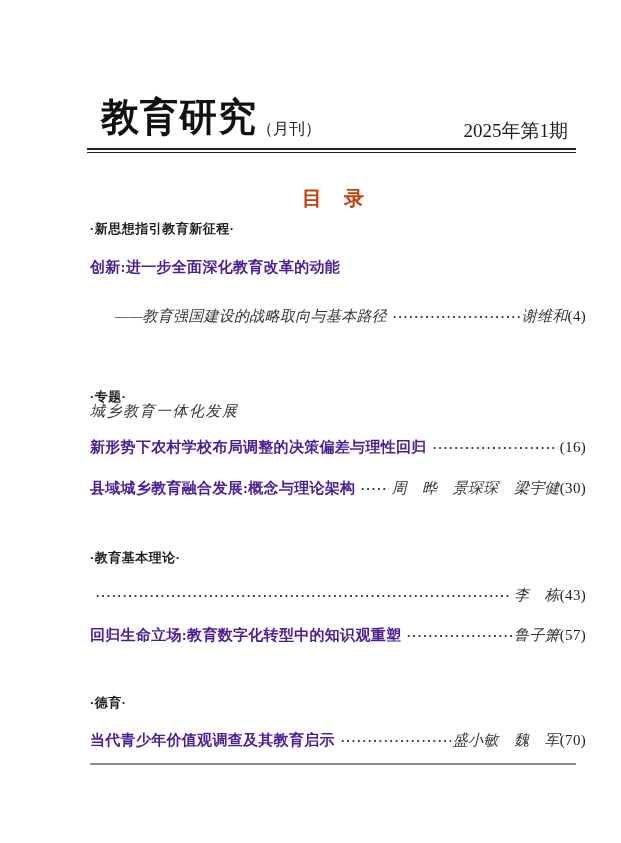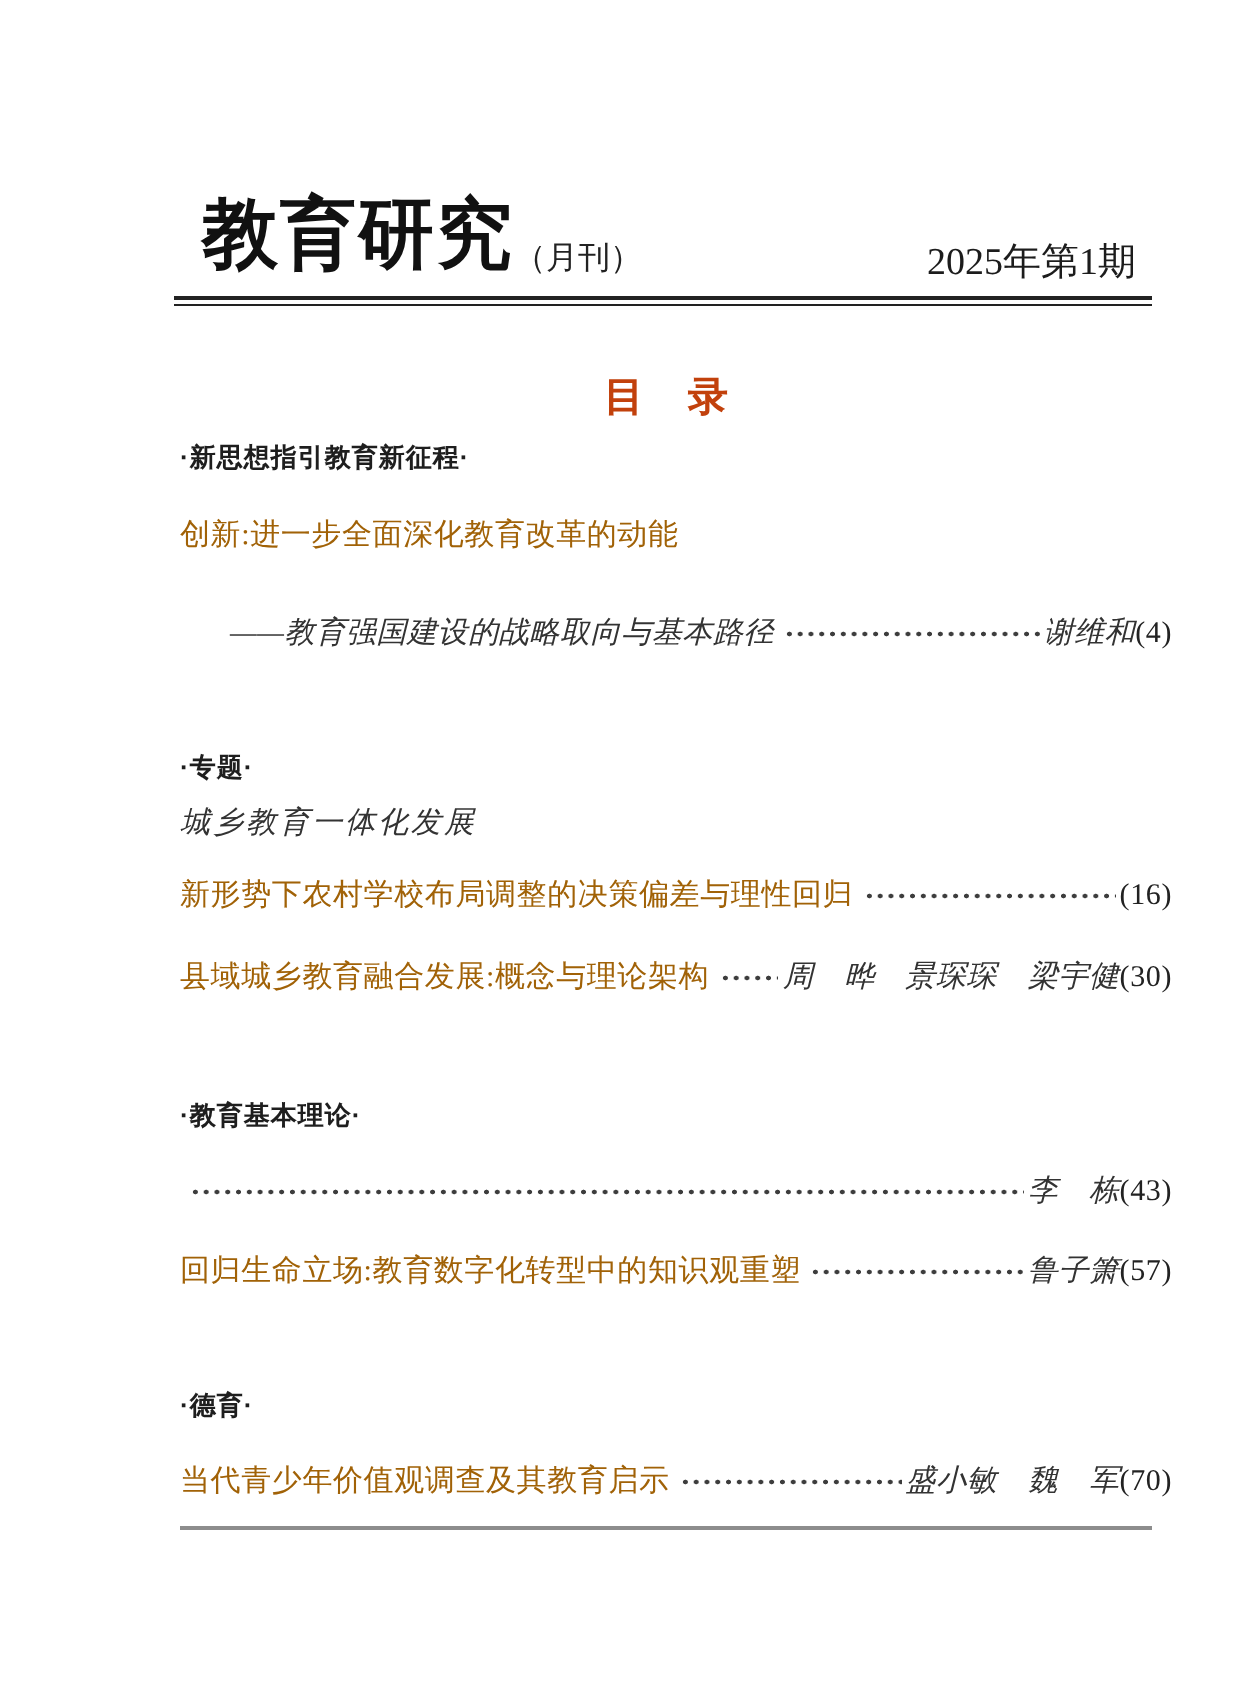--- a/index.html
+++ b/index.html
@@ -46,21 +46,21 @@
     position:absolute;left:67px;right:58px;height:20px;
     display:flex;align-items:baseline;
     font-size:15px;letter-spacing:0.3px;
     white-space:nowrap;
   }
   .section-label{
     font-family:"Liberation Sans","DejaVu Sans",sans-serif;
     font-weight:bold;font-size:13px;color:#1e1e1e;
     letter-spacing:0.5px;
   }
-  .title{color:#a16207;}
+  .title{color:#4c1d95;font-weight:bold;}
   .kai{font-style:italic;color:#333;}
   .topic{font-style:italic;font-size:15px;color:#333;letter-spacing:1.5px;}
   .leader{
     flex:1 1 auto;align-self:stretch;min-width:12px;
     margin:0 2px 0 5px;
     background-image:radial-gradient(circle,#3d3d3d 1.05px,transparent 1.35px);
     background-size:5.4px 100%;
     background-position:0 56%;
     background-repeat:repeat-x;
   }
@@ -89,21 +89,21 @@
   <div class="row" style="top:258px">
     <span class="title">创新:进一步全面深化教育改革的动能</span>
   </div>
   <div class="row subtitle-row" style="top:307px">
     <span class="kai">——教育强国建设的战略取向与基本路径</span>
     <span class="leader"></span>
     <span class="kai">谢维和</span>
     <span class="pagenum">(4)</span>
   </div>
 
-  <div class="row" style="top:375px">
+  <div class="row" style="top:388px">
     <span class="section-label">·专题·</span>
   </div>
   <div class="row" style="top:402px">
     <span class="topic">城乡教育一体化发展</span>
   </div>
   <div class="row" style="top:438px">
     <span class="title">新形势下农村学校布局调整的决策偏差与理性回归</span>
     <span class="leader"></span>
     <span class="pagenum">(16)</span>
   </div>

